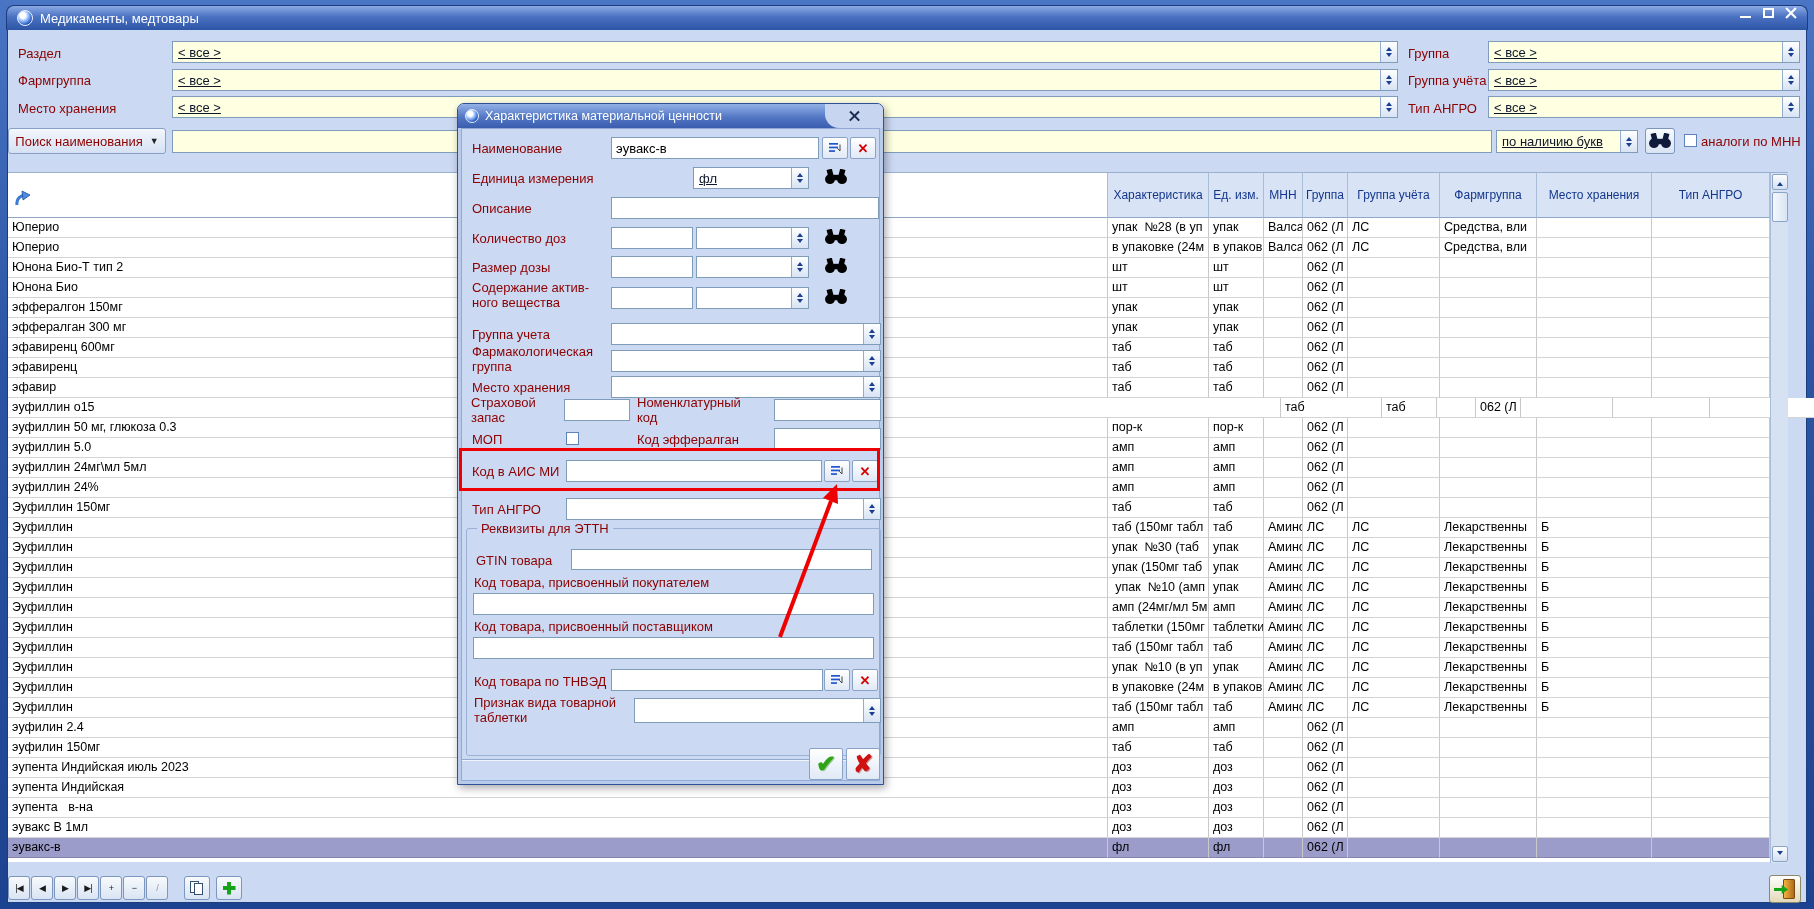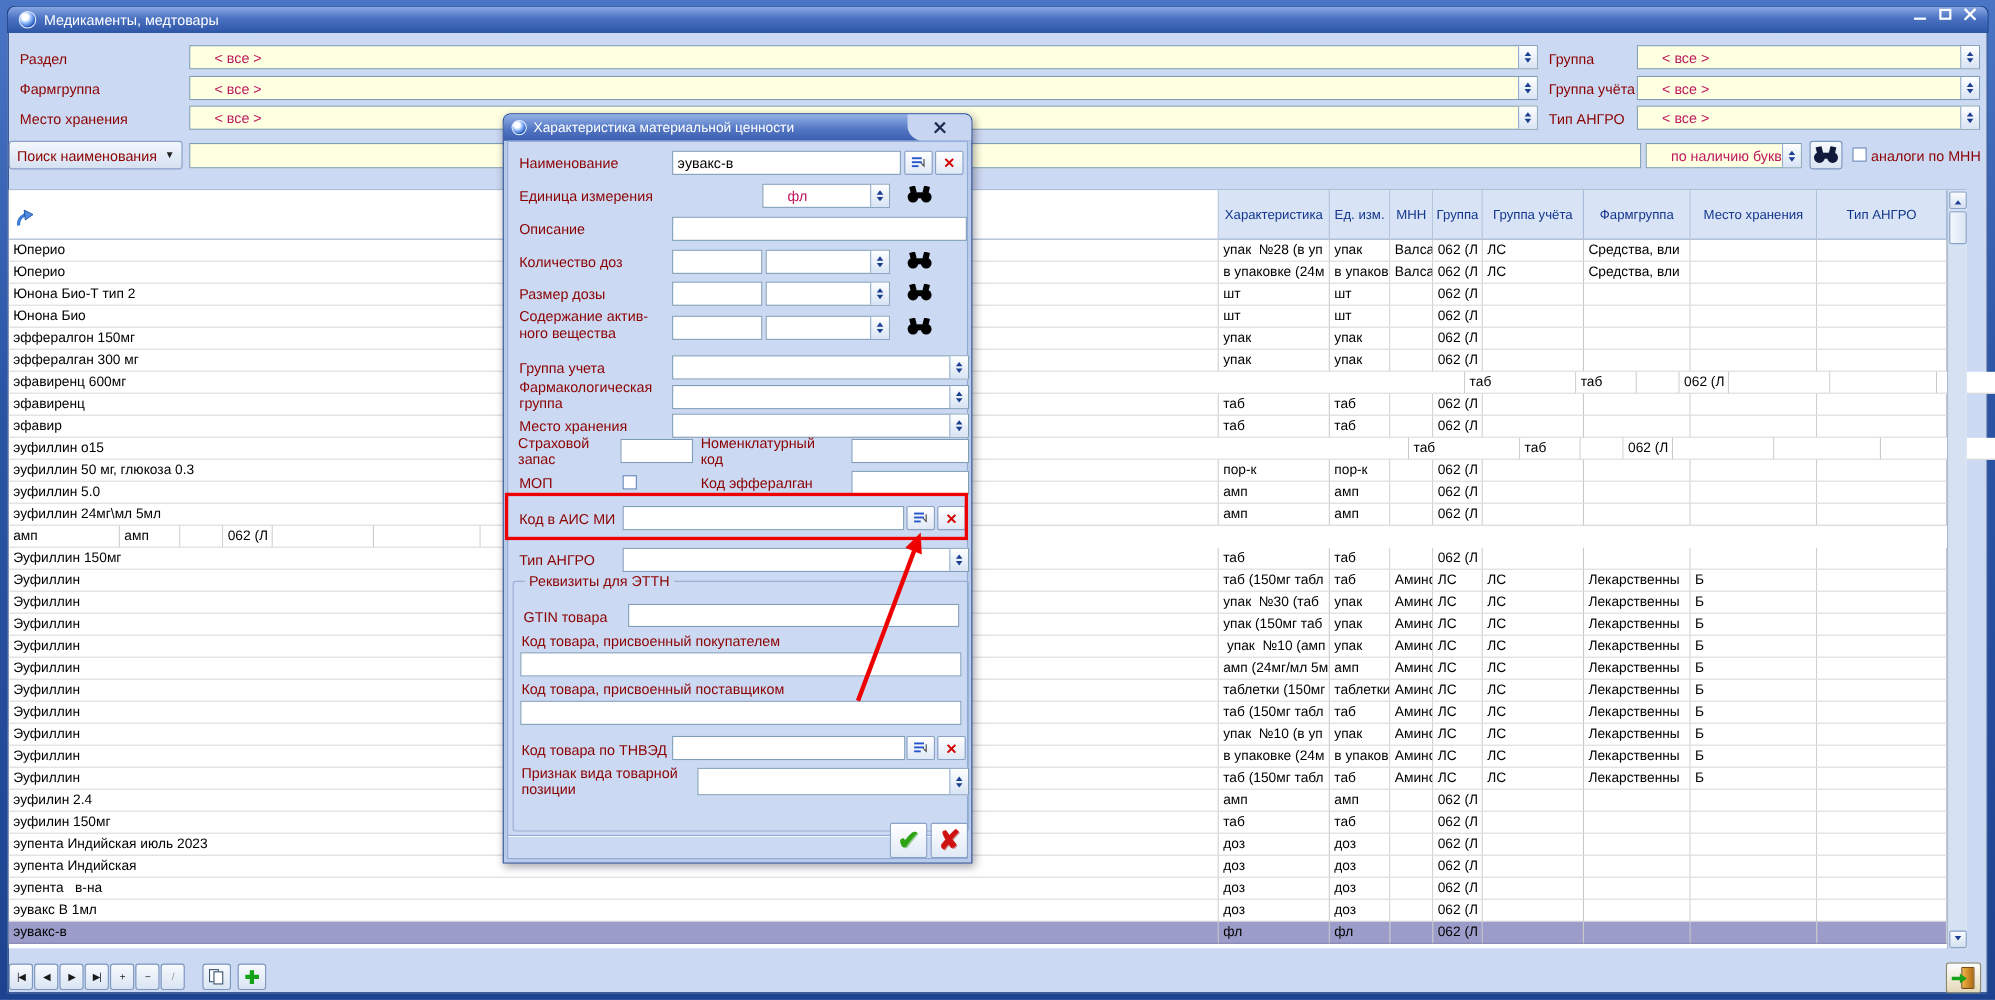--- a/index.html
+++ b/index.html
@@ -23,21 +23,21 @@
   .wb-max::after{content:"";position:absolute;left:3px;top:2px;right:3px;bottom:2px;border:2px solid #fff;}
   .wb-close::before,.wb-close::after{content:"";position:absolute;left:1px;top:6px;width:14px;height:2px;background:#fff;}
   .wb-close::before{transform:rotate(45deg);} .wb-close::after{transform:rotate(-45deg);}
   .client{position:absolute;left:7px;top:30px;width:1800px;height:873px;background:#ccd9f2;border:1px solid #1c3c7e;border-top:none;}
 
   
   .lbl{position:absolute;color:#8b0000;font-size:13px;white-space:pre;}
   .ml{white-space:pre-line;line-height:15px;}
   .combo{position:absolute;background:#ffffe1;border:1px solid #7f9db9;display:flex;align-items:stretch;font-size:13px;}
   .combo.white{background:#fff;}
-  .combo .val{flex:1;display:flex;align-items:center;padding-left:22px;color:#be185d;white-space:pre;overflow:hidden;}
+  .combo .val{flex:1;display:flex;align-items:center;padding-left:5px;color:#0f172a;white-space:pre;overflow:hidden;text-decoration:underline;}
   .spin{width:17px;background:linear-gradient(#feffff,#d8e3f4);border-left:1px solid #93accf;
     display:flex;flex-direction:column;align-items:center;justify-content:center;gap:2px;}
   .tu{width:0;height:0;border:3px solid transparent;border-bottom:4px solid #1b3f90;}
   .td{width:0;height:0;border:3px solid transparent;border-top:4px solid #1b3f90;}
   .inp{position:absolute;background:#fff;border:1px solid #7f9db9;font-size:13px;display:flex;align-items:center;padding-left:4px;}
   .inp.yellow{background:#ffffe1;}
   .ibtn{position:absolute;background:linear-gradient(#ffffff,#e0e9f6);border:1px solid #89a2c6;border-radius:2px;
     display:flex;align-items:center;justify-content:center;font-size:13px;}
   .ibtn .xg{color:#d40000;font-weight:bold;font-size:13px;}
   .checkbox{position:absolute;width:13px;height:13px;background:#fff;border:1px solid #5f82b8;}
@@ -267,21 +267,21 @@
         <div class="gc" style="width: 101px;">упак</div>
         <div class="gc" style="width: 55px;">упак</div>
         <div class="gc" style="width: 39px;"></div>
         <div class="gc" style="width: 45px;">062 (Л</div>
         <div class="gc" style="width: 92px;"></div>
         <div class="gc" style="width: 97px;"></div>
         <div class="gc" style="width: 115px;"></div>
         <div class="gc" style="width: 118px;"></div>
       </div>
       <div class="grow">
-        <div class="gc" style="width: 1324px;">эфавиренц 600мг</div>
+        <div class="gc" style="width: 1100px;">эфавиренц 600мг</div>
         <div class="gc" style="width: 101px;">таб</div>
         <div class="gc" style="width: 55px;">таб</div>
         <div class="gc" style="width: 39px;"></div>
         <div class="gc" style="width: 45px;">062 (Л</div>
         <div class="gc" style="width: 92px;"></div>
         <div class="gc" style="width: 97px;"></div>
         <div class="gc" style="width: 115px;"></div>
         <div class="gc" style="width: 118px;"></div>
       </div>
       <div class="grow">
@@ -344,20 +344,21 @@
         <div class="gc" style="width: 101px;">амп</div>
         <div class="gc" style="width: 55px;">амп</div>
         <div class="gc" style="width: 39px;"></div>
         <div class="gc" style="width: 45px;">062 (Л</div>
         <div class="gc" style="width: 92px;"></div>
         <div class="gc" style="width: 97px;"></div>
         <div class="gc" style="width: 115px;"></div>
         <div class="gc" style="width: 118px;"></div>
       </div>
       <div class="grow">
+        <div class="gc" style="width: 1100px;">эуфиллин 24%</div>
         <div class="gc" style="width: 101px;">амп</div>
         <div class="gc" style="width: 55px;">амп</div>
         <div class="gc" style="width: 39px;"></div>
         <div class="gc" style="width: 45px;">062 (Л</div>
         <div class="gc" style="width: 92px;"></div>
         <div class="gc" style="width: 97px;"></div>
         <div class="gc" style="width: 115px;"></div>
         <div class="gc" style="width: 118px;"></div>
       </div>
       <div class="grow">
@@ -781,21 +782,21 @@
         <rect x="1" y="4.6" width="9" height="1.7" fill="#2255cc"></rect>
         <rect x="1" y="8.2" width="6" height="1.7" fill="#2255cc"></rect>
         <path d="M12 2.5 L12 9 L9.3 6.3" stroke="#444" fill="none"></path>
       </svg>
   </div>
   <div class="ibtn" style="left:394px;top:565px;width:26px;height:22px">
       <span class="xg">✕</span>
     </div>
 
   <div class="lbl ml" style="left:16px;top:591px">Признак вида товарной
-позиции</div>
+таблетки</div>
   <div class="combo white" style="left:176px;top:594px;width:247px;height:25px">
     <span class="val"></span>
       <span class="spin">
         <i class="tu"></i>
         <i class="td"></i>
       </span>
   </div>
 
   <div class="dlg-sep"></div>
   <div class="okbtn ibtn" style="left:351px;top:644px">

